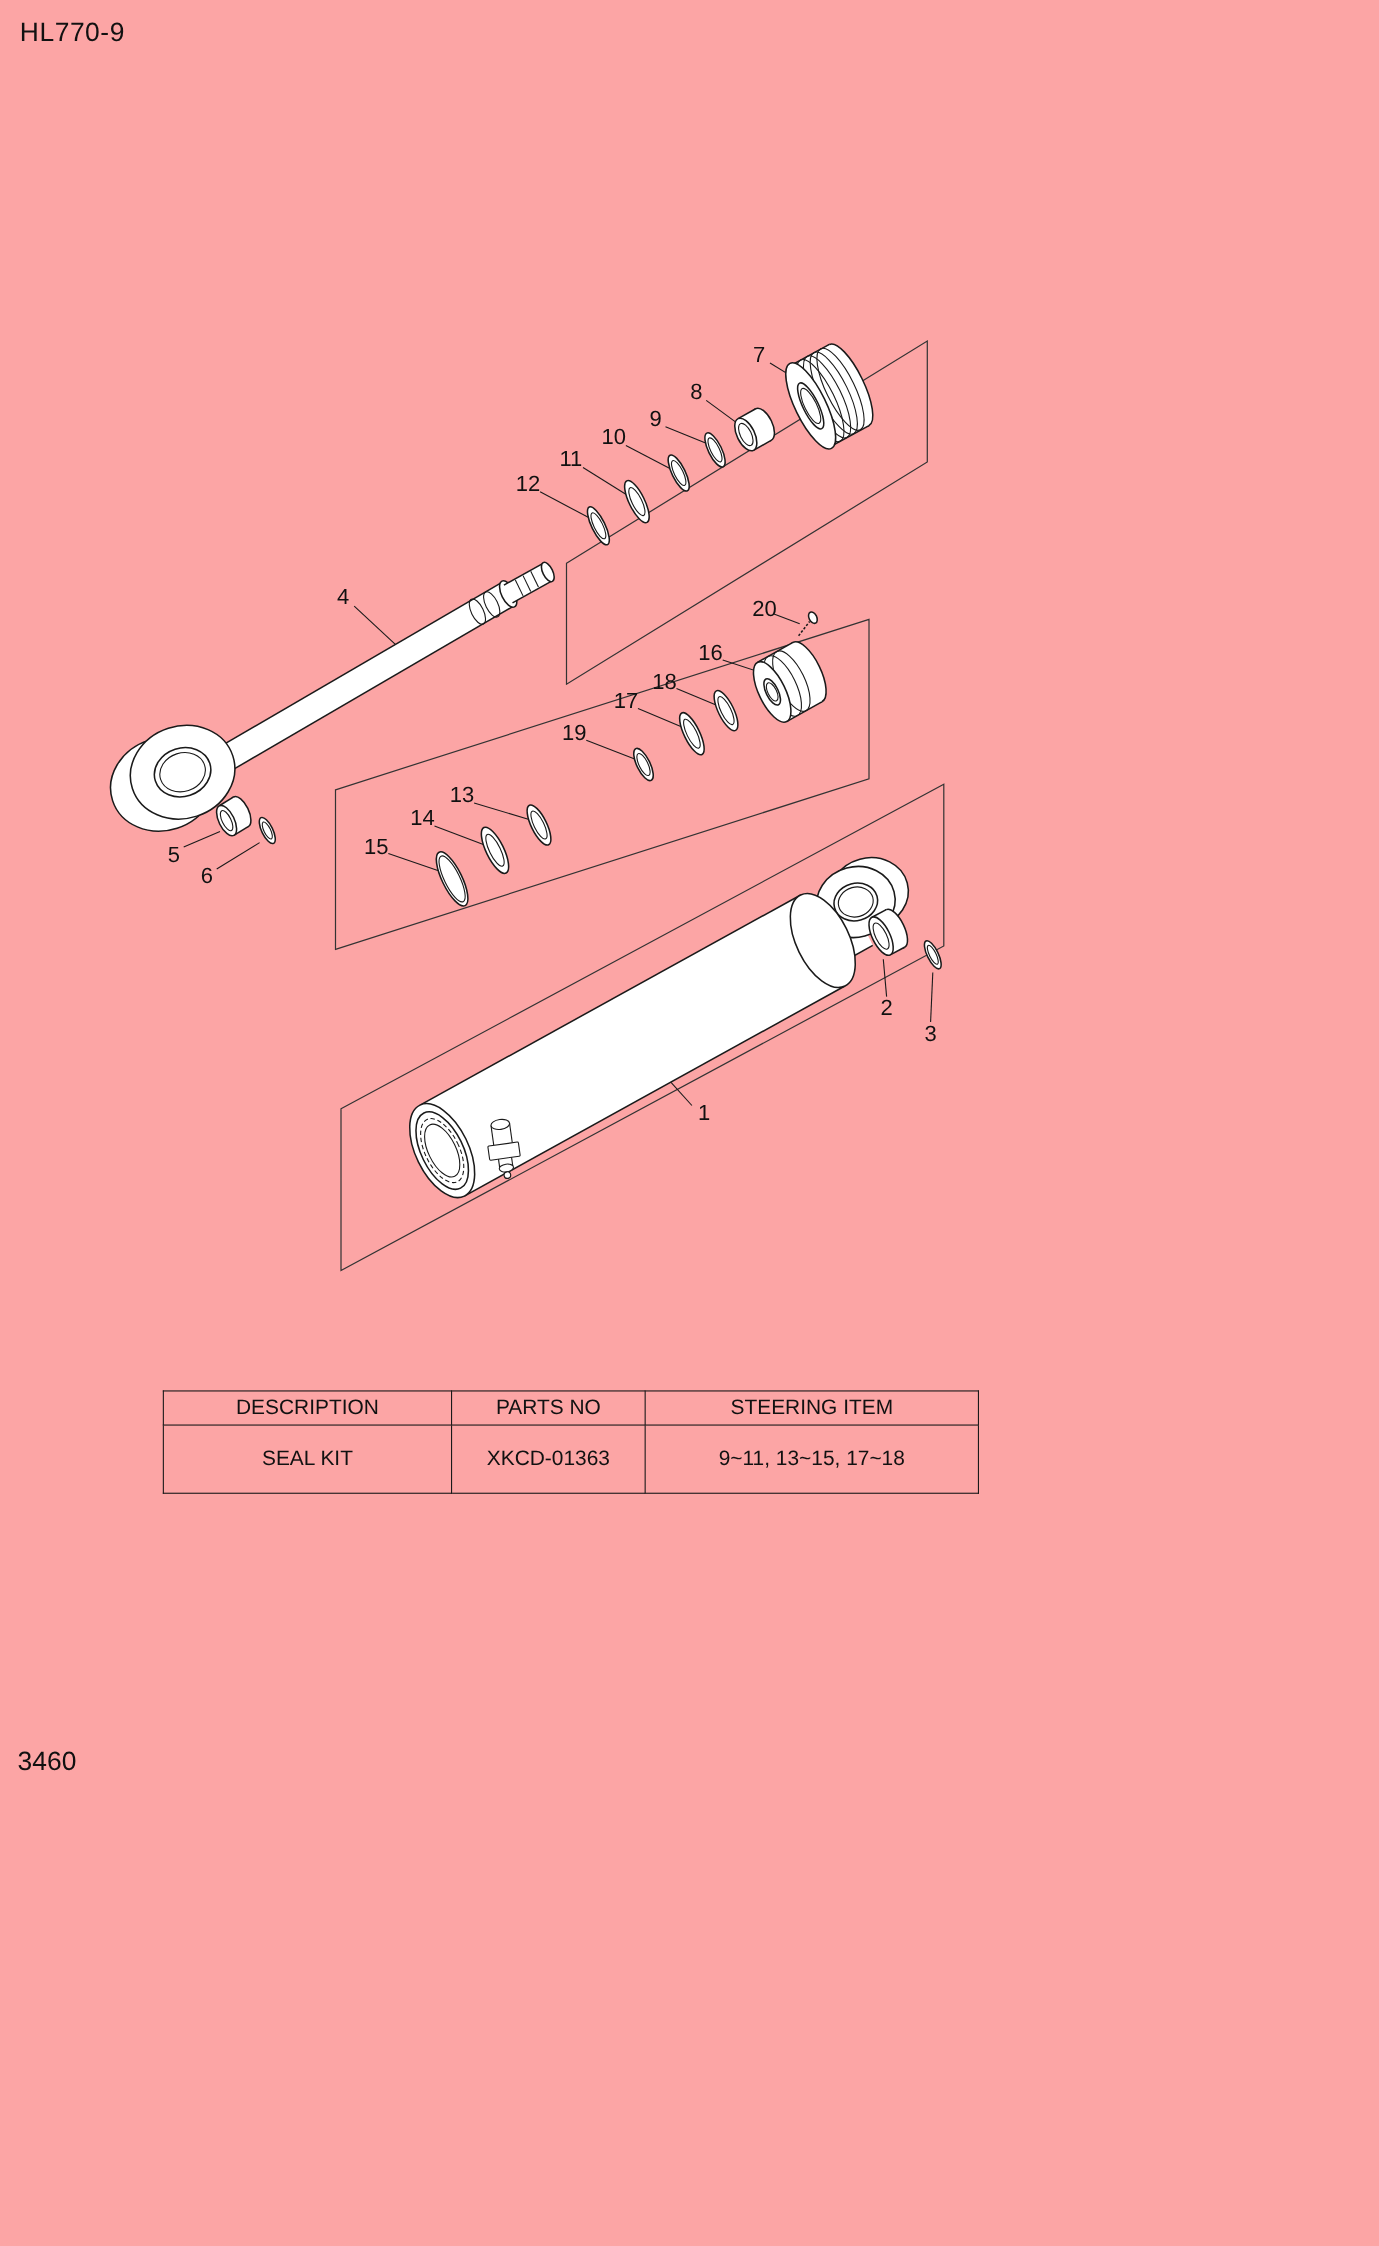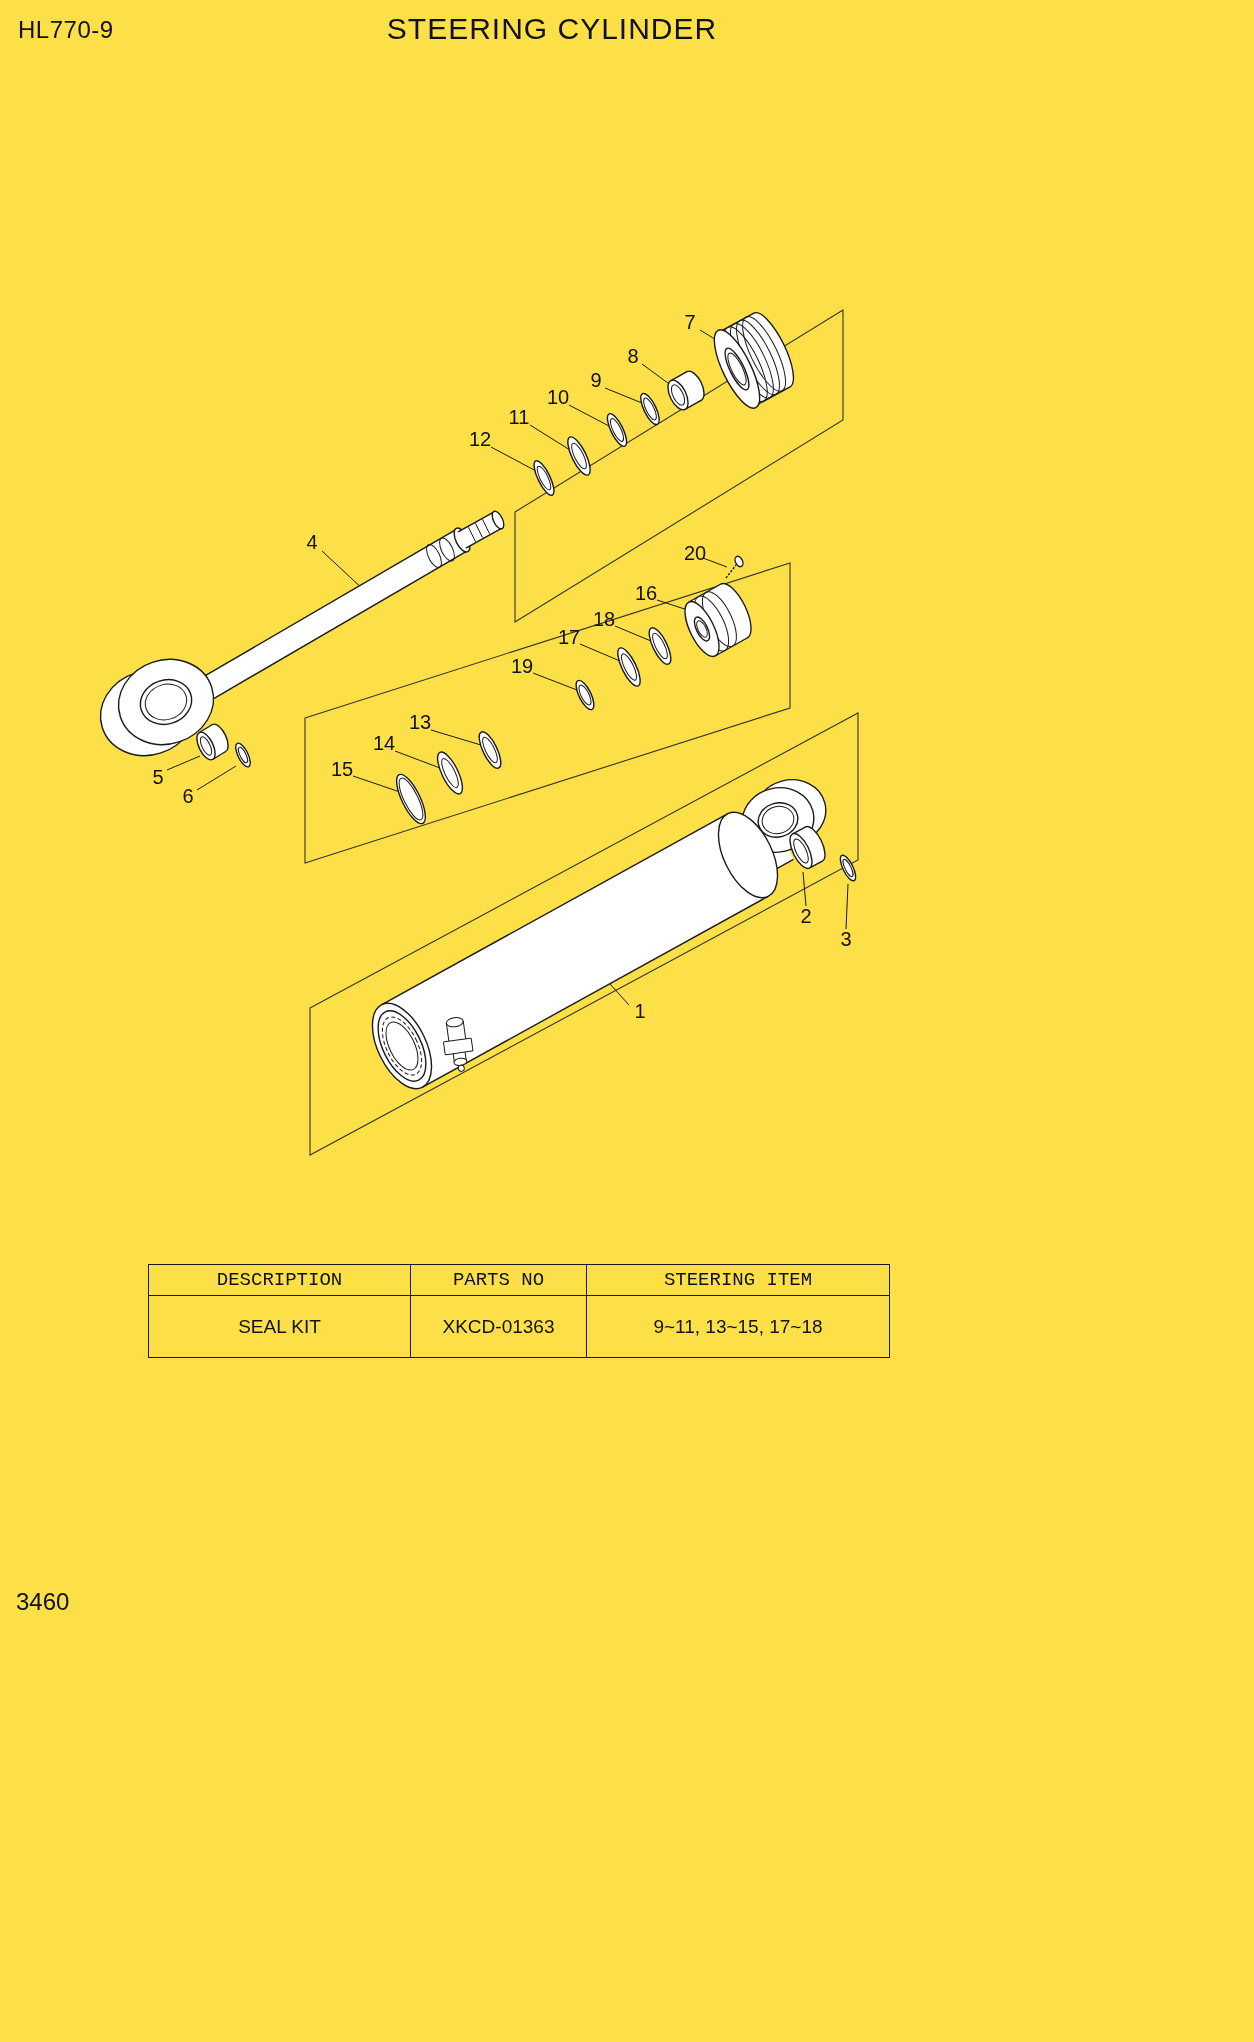--- a/index.html
+++ b/index.html
@@ -1,17 +1,17 @@
 <!DOCTYPE html>
 <html><head>
 <meta charset="utf-8">
 <style>
   html,body { margin:0; padding:0; background:#e8e8e8; }
   .page {
-    position:relative; width:1254px; height:2042px; background:#fde047;
+    position:relative; width:1254px; height:2042px; background:#fca5a5;
     margin:0 auto; overflow:hidden;
     font-family:"Liberation Sans", sans-serif; color:#111;
   }
   .model-code {
     position:absolute; left:18px; top:16px;
     font-size:24px; letter-spacing:0.5px;
   }
   .page-title {
     position:absolute; left:0; top:12px; width:1104px; text-align:center;
     font-size:30px; letter-spacing:1px;
@@ -35,30 +35,29 @@
   }
 
   table.parts-table {
     position:absolute; left:148px; top:1264px; width:741px;
     border-collapse:collapse; table-layout:fixed;
   }
   .parts-table th, .parts-table td {
     border:1.6px solid #1a1a1a; text-align:center; vertical-align:middle;
     font-size:19px; font-weight:400; color:#111; padding:0;
   }
-  .parts-table thead tr { height:31px;font-family:Liberation Mono, monospace; }
+  .parts-table thead tr { height:31px; }
   .parts-table tbody tr { height:62px;margin-left:12px; }
 </style>
 </head>
 <body>
 
 <div class="page">
 
   <div class="model-code">HL770-9</div>
-  <div class="page-title">STEERING CYLINDER</div>
 
   <svg class="diagram" width="1254" height="1254" viewBox="0 0 1254 1254" xmlns="http://www.w3.org/2000/svg">
 
     <g>
       <polygon class="box" points="515,512 843,310 843,420 515,622"></polygon>
       <polygon class="box" points="305,718 790,563 790,708 305,863"></polygon>
       <polygon class="box" points="310,1008 858,713 858,860 310,1155"></polygon>
     </g>
 
     <g>

